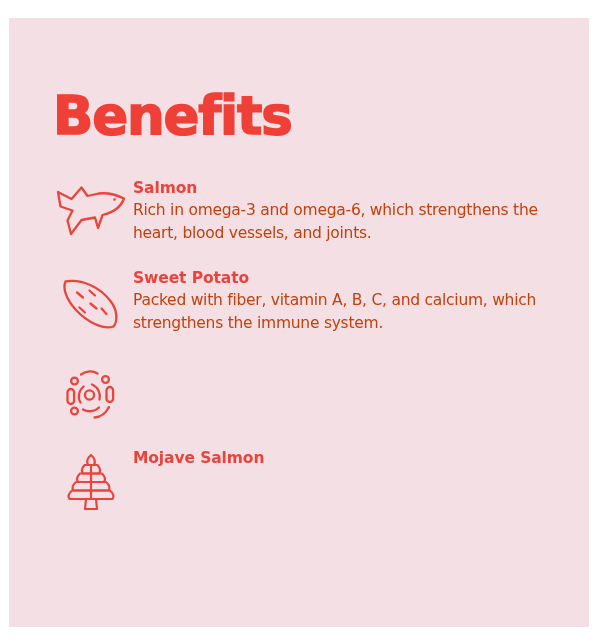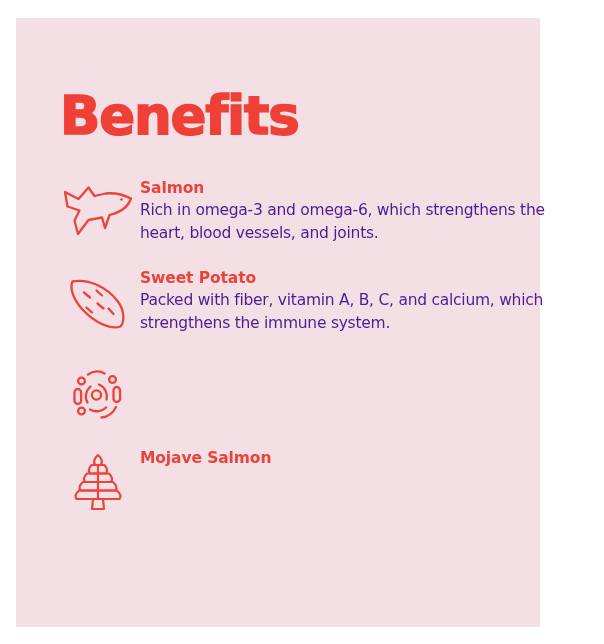--- a/index.html
+++ b/index.html
@@ -9,23 +9,23 @@
   }
   body {
     width: 604px;
     height: 644px;
     overflow: hidden;
     font-family: "Liberation Sans", sans-serif;
   }
 
   #infographic-panel {
     position: absolute;
-    left: 16px;
+    left: 9px;
     top: 18px;
-    width: 524px;
+    width: 580px;
     height: 609px;
     background: #f4dfe5;
     box-sizing: border-box;
   }
 
   #page-title {
     position: absolute;
     left: 44px;
     top: 68px;
     margin: 0;
@@ -79,21 +79,21 @@
     color: #e8443c;
     letter-spacing: -0.1px;
   }
 
   .benefit-desc {
     margin: 0;
     font-family: "DejaVu Sans", sans-serif;
     font-weight: 400;
     font-size: 15.5px;
     line-height: 23px;
-    color: #4c1d95;
+    color: #c2410c;
     letter-spacing: -0.25px;
   }
 
   .icon-svg {
     display: block;
   }
 </style>
 </head>
 <body>
 

